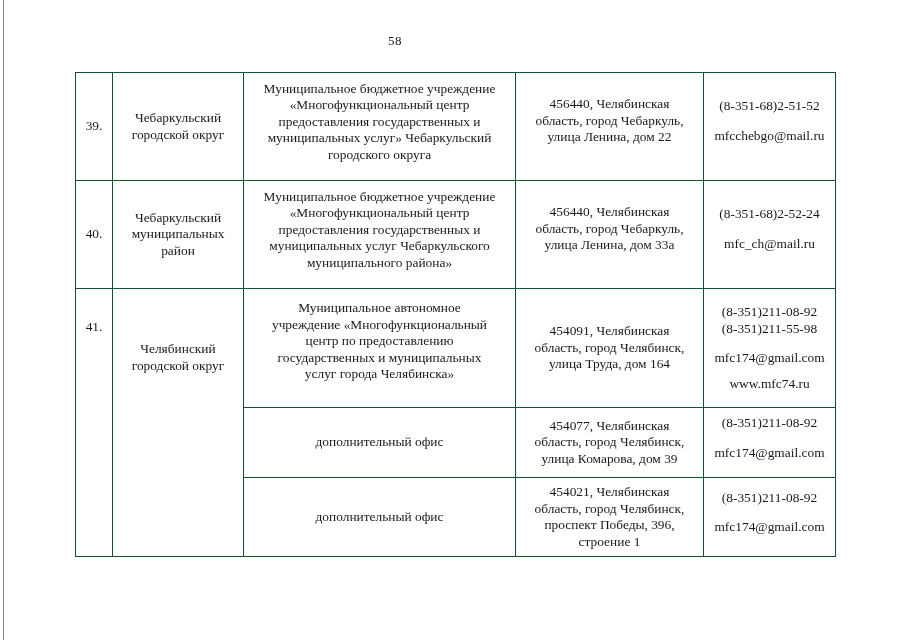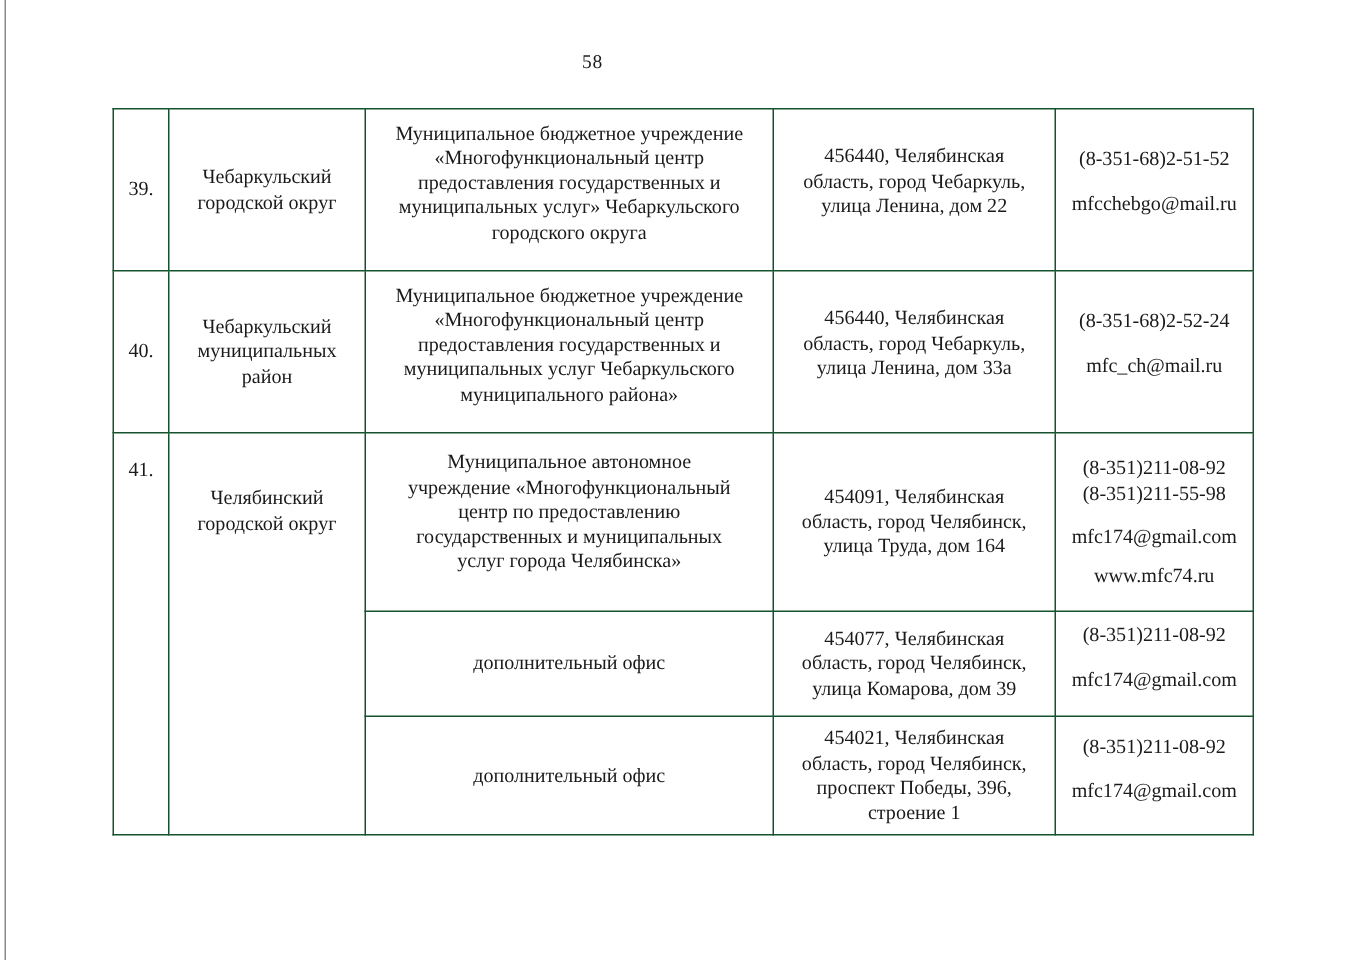--- a/index.html
+++ b/index.html
@@ -47,25 +47,25 @@
       padding: 0 3px;
       text-align: center;
       vertical-align: middle;
     }
     td.num {
       vertical-align: middle;
       text-align: center;
     }
     td.num.top-aligned {
       vertical-align: top;
-      padding-top: 16px;
+      padding-top: 30px;
     }
     td.mun.top-aligned {
       vertical-align: top;
-      padding-top: 35px;
+      padding-top: 52px;
       text-align: center;
     }
     col.c-num { width: 37px; }
     col.c-mun { width: 131px; }
     col.c-org { width: 272px; }
     col.c-addr { width: 188px; }
     col.c-cont { width: 132px; }
     tr.r39 { height: 108px; }
     tr.r40 { height: 108px; }
     tr.r41 { height: 119px; }
@@ -98,21 +98,21 @@
         <span>39.</span>
       </td>
       <td class="mun">
         <span class="line">Чебаркульский</span>
         <span class="line">городской округ</span>
       </td>
       <td class="org">
         <span class="line">Муниципальное бюджетное учреждение</span>
         <span class="line">«Многофункциональный центр</span>
         <span class="line">предоставления государственных и</span>
-        <span class="line">муниципальных услуг» Чебаркульского</span>
+        <span class="line">муниципальных услуг» Чебаркульский</span>
         <span class="line">городского округа</span>
         <span class="gap-small"></span>
       </td>
       <td class="addr">
         <span class="line">456440, Челябинская</span>
         <span class="line">область, город Чебаркуль,</span>
         <span class="line">улица Ленина, дом 22</span>
         <span class="gap"></span>
       </td>
       <td class="cont">

